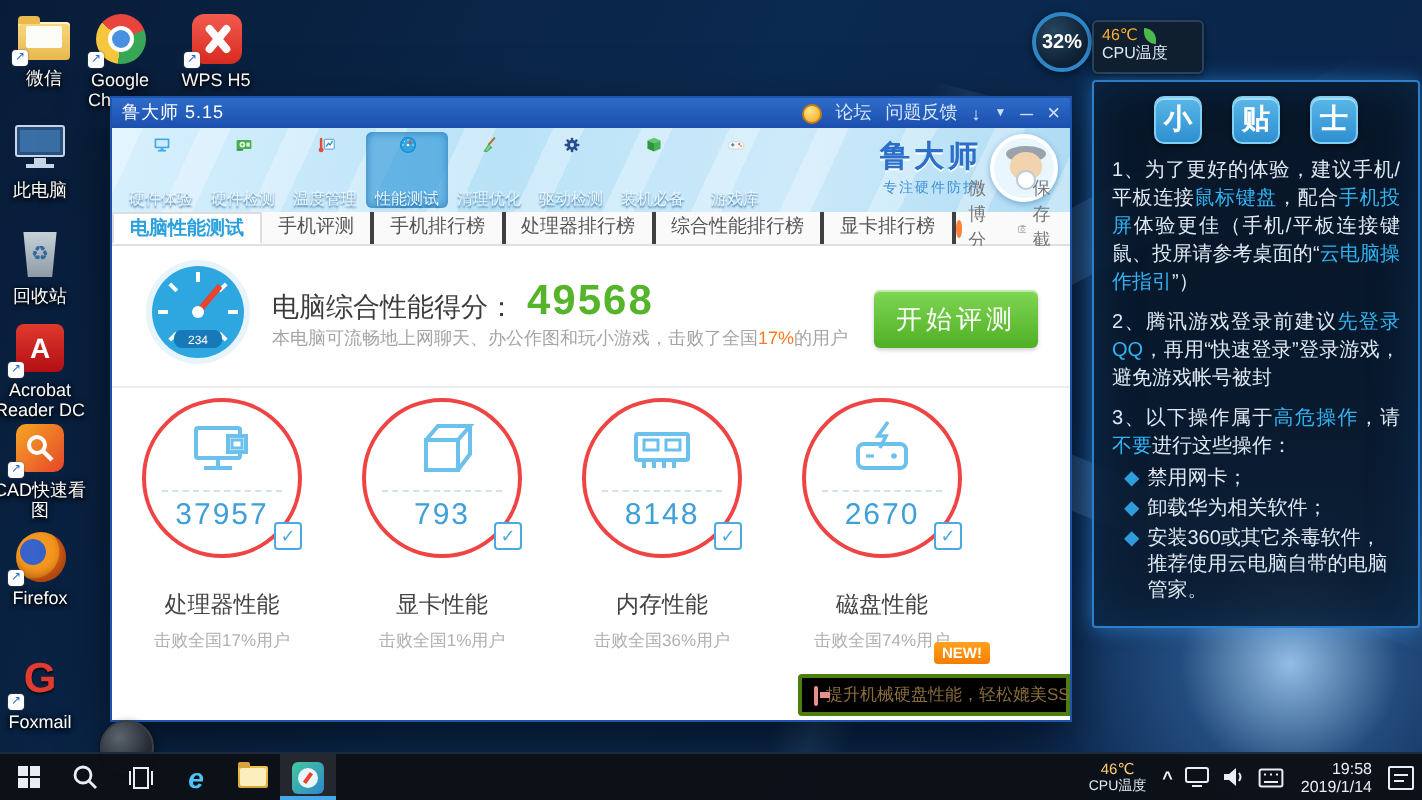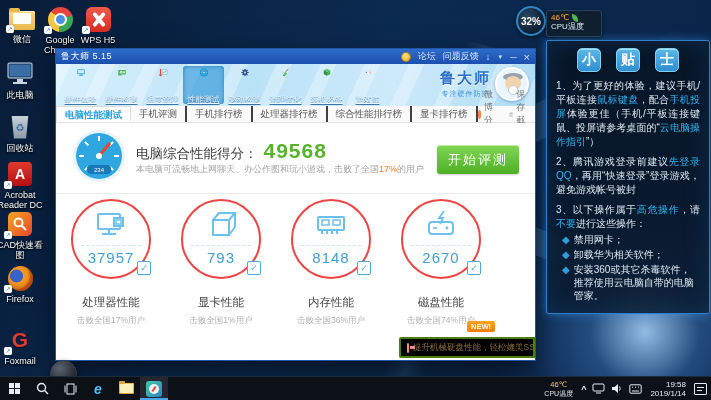--- a/index.html
+++ b/index.html
@@ -60,21 +60,21 @@
   .tbar .right{margin-left:auto;display:flex;align-items:center;gap:7px;font-size:9px;color:#d8e6fb;}
   .coin{width:10px;height:10px;border-radius:50%;background:radial-gradient(circle at 35% 30%,#ffe58a,#f0a81f);border:1px solid #c87d12;}
   .wbtn{font-size:9px;line-height:10px;cursor:pointer;color:#cfe0fa;}
   .nav{position:absolute;left:0;top:15px;right:0;height:42px;
     background:linear-gradient(100deg,#d8f0fd 0%,#b9e2f7 40%,#cdeafa 70%,#aedcf4 100%);overflow:hidden;}
   .nav::before{content:"";position:absolute;inset:0;
     background:repeating-linear-gradient(115deg,rgba(255,255,255,.30) 0 14px,rgba(255,255,255,0) 14px 40px);}
   .nav-items{position:absolute;left:4px;top:2px;display:flex;}
   .nav-item{width:41px;height:38px;display:flex;flex-direction:column;align-items:center;justify-content:flex-start;
     padding-top:2px;border-radius:3px;cursor:pointer;position:relative;}
-  .nav-item .nlbl{font-size:8px;line-height:9px;color:#ecf7ff;text-shadow:0 1px 1px rgba(20,90,150,.8);margin-top:18px;white-space:nowrap;text-decoration:underline;}
+  .nav-item .nlbl{font-size:8px;line-height:9px;color:#ecf7ff;text-shadow:0 1px 1px rgba(20,90,150,.8);margin-top:18px;white-space:nowrap;}
   .nav-item.active{background:rgba(22,138,212,.55);box-shadow:inset 0 0 4px rgba(10,90,160,.6);}
   .nav-item svg{display:block;}
   .brand{position:absolute;right:44px;top:5px;text-align:center;}
   .brand .bn{font-size:15px;font-weight:bold;color:#2b6fc8;letter-spacing:2px;text-shadow:0 1px 0 #fff;}
   .brand .bs{font-size:7px;color:#3d8fd8;letter-spacing:1px;margin-top:1px;}
   .avatar{position:absolute;right:6px;top:3px;width:34px;height:34px;border-radius:50%;background:#eaf6fd;border:2px solid #fff;
     box-shadow:0 1px 3px rgba(30,90,150,.4);overflow:hidden;}
   .avatar .head{position:absolute;left:8px;top:7px;width:16px;height:14px;border-radius:50% 50% 45% 45%;background:#f2d3ae;}
   .avatar .hair{position:absolute;left:6px;top:4px;width:20px;height:8px;border-radius:50%;background:#9aa3ab;}
   .avatar .mono{position:absolute;left:11px;top:16px;width:10px;height:10px;border-radius:50%;background:#fff;border:1px solid #b9cada;}
@@ -180,21 +180,21 @@
     <span class="lbl">微信</span>
   </div>
   <div class="dicon" style="left:32px;top:5px;">
     <span class="art">
         <span class="ic-chrome"></span>
       <span class="sc">↗</span>
       </span>
     <span class="lbl">Google
 Chrome</span>
   </div>
-  <div class="dicon" style="left:70px;top:5px;align-items:center;">
+  <div class="dicon" style="left:80px;top:5px;align-items:center;">
     <span class="art">
         <span class="ic-wps"></span>
       <span class="sc">↗</span>
       </span>
     <span class="lbl">WPS H5</span>
   </div>
 
   <div class="dicon" style="left:-8px;top:60px;">
     <span class="art">
       <svg width="26" height="24" viewBox="0 0 26 24">
@@ -316,38 +316,38 @@
             <line x1="16" y1="11" x2="18" y2="11" stroke="#fff"></line>
               <line x1="6" y1="6" x2="7.4" y2="7.4" stroke="#fff"></line>
             <line x1="16" y1="6" x2="14.6" y2="7.4" stroke="#fff"></line>
             <line x1="11" y1="11" x2="15.5" y2="6.5" stroke="#e8452c" stroke-width="2"></line>
               <circle cx="11" cy="11" r="1.6" fill="#fff"></circle>
             </svg>
           <span class="nlbl">性能测试</span>
         </div>
         <div class="nav-item">
           <svg width="22" height="22" viewBox="0 0 22 22">
+            <line x1="17" y1="2" x2="9" y2="11" stroke="#b5712e" stroke-width="2.4"></line>
+            <polygon points="3,19 9,10 14,14 7,20" fill="#46b050"></polygon>
+              <polygon points="5,18 10,11 12,13 8,18" fill="#7fd08a"></polygon>
+            </svg>
+          <span class="nlbl">清理优化</span>
+        </div>
+        <div class="nav-item">
+          <svg width="22" height="22" viewBox="0 0 22 22">
             <g fill="#274b8f">
                 <rect x="9.5" y="2" width="3" height="18" rx="1"></rect>
                 <rect x="9.5" y="2" width="3" height="18" rx="1" transform="rotate(45 11 11)"></rect>
             <rect x="9.5" y="2" width="3" height="18" rx="1" transform="rotate(90 11 11)"></rect>
                 <rect x="9.5" y="2" width="3" height="18" rx="1" transform="rotate(135 11 11)"></rect>
             <circle cx="11" cy="11" r="6"></circle>
               </g>
               <circle cx="11" cy="11" r="2.6" fill="#cfe2f8"></circle>
             </svg>
           <span class="nlbl">驱动检测</span>
-        </div>
-        <div class="nav-item">
-          <svg width="22" height="22" viewBox="0 0 22 22">
-            <line x1="17" y1="2" x2="9" y2="11" stroke="#b5712e" stroke-width="2.4"></line>
-            <polygon points="3,19 9,10 14,14 7,20" fill="#46b050"></polygon>
-              <polygon points="5,18 10,11 12,13 8,18" fill="#7fd08a"></polygon>
-            </svg>
-          <span class="nlbl">清理优化</span>
         </div>
         <div class="nav-item">
           <svg width="22" height="22" viewBox="0 0 22 22">
             <polygon points="11,2 19,5.5 11,9 3,5.5" fill="#63c76f"></polygon>
               <polygon points="3,5.5 11,9 11,19 3,15.5" fill="#2f9440"></polygon>
             <polygon points="19,5.5 11,9 11,19 19,15.5" fill="#45b254"></polygon>
             </svg>
           <span class="nlbl">装机必备</span>
         </div>
         <div class="nav-item">

